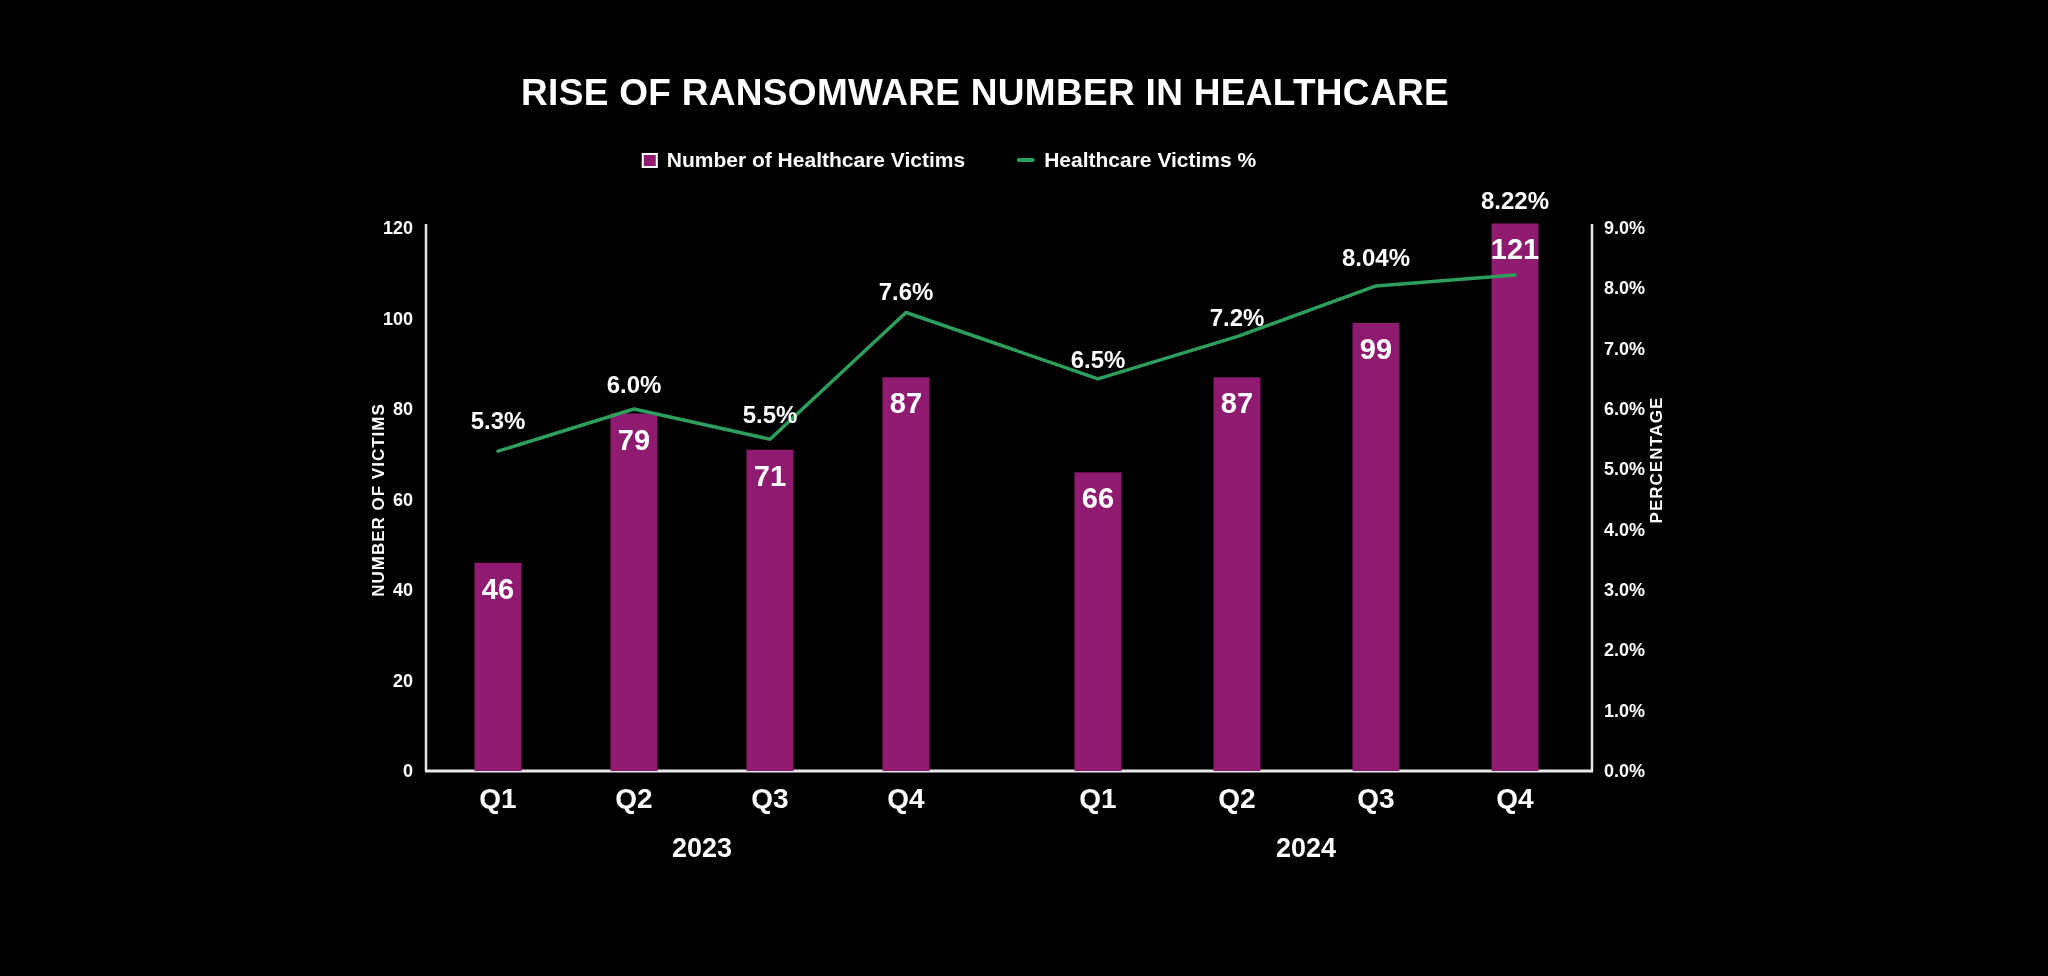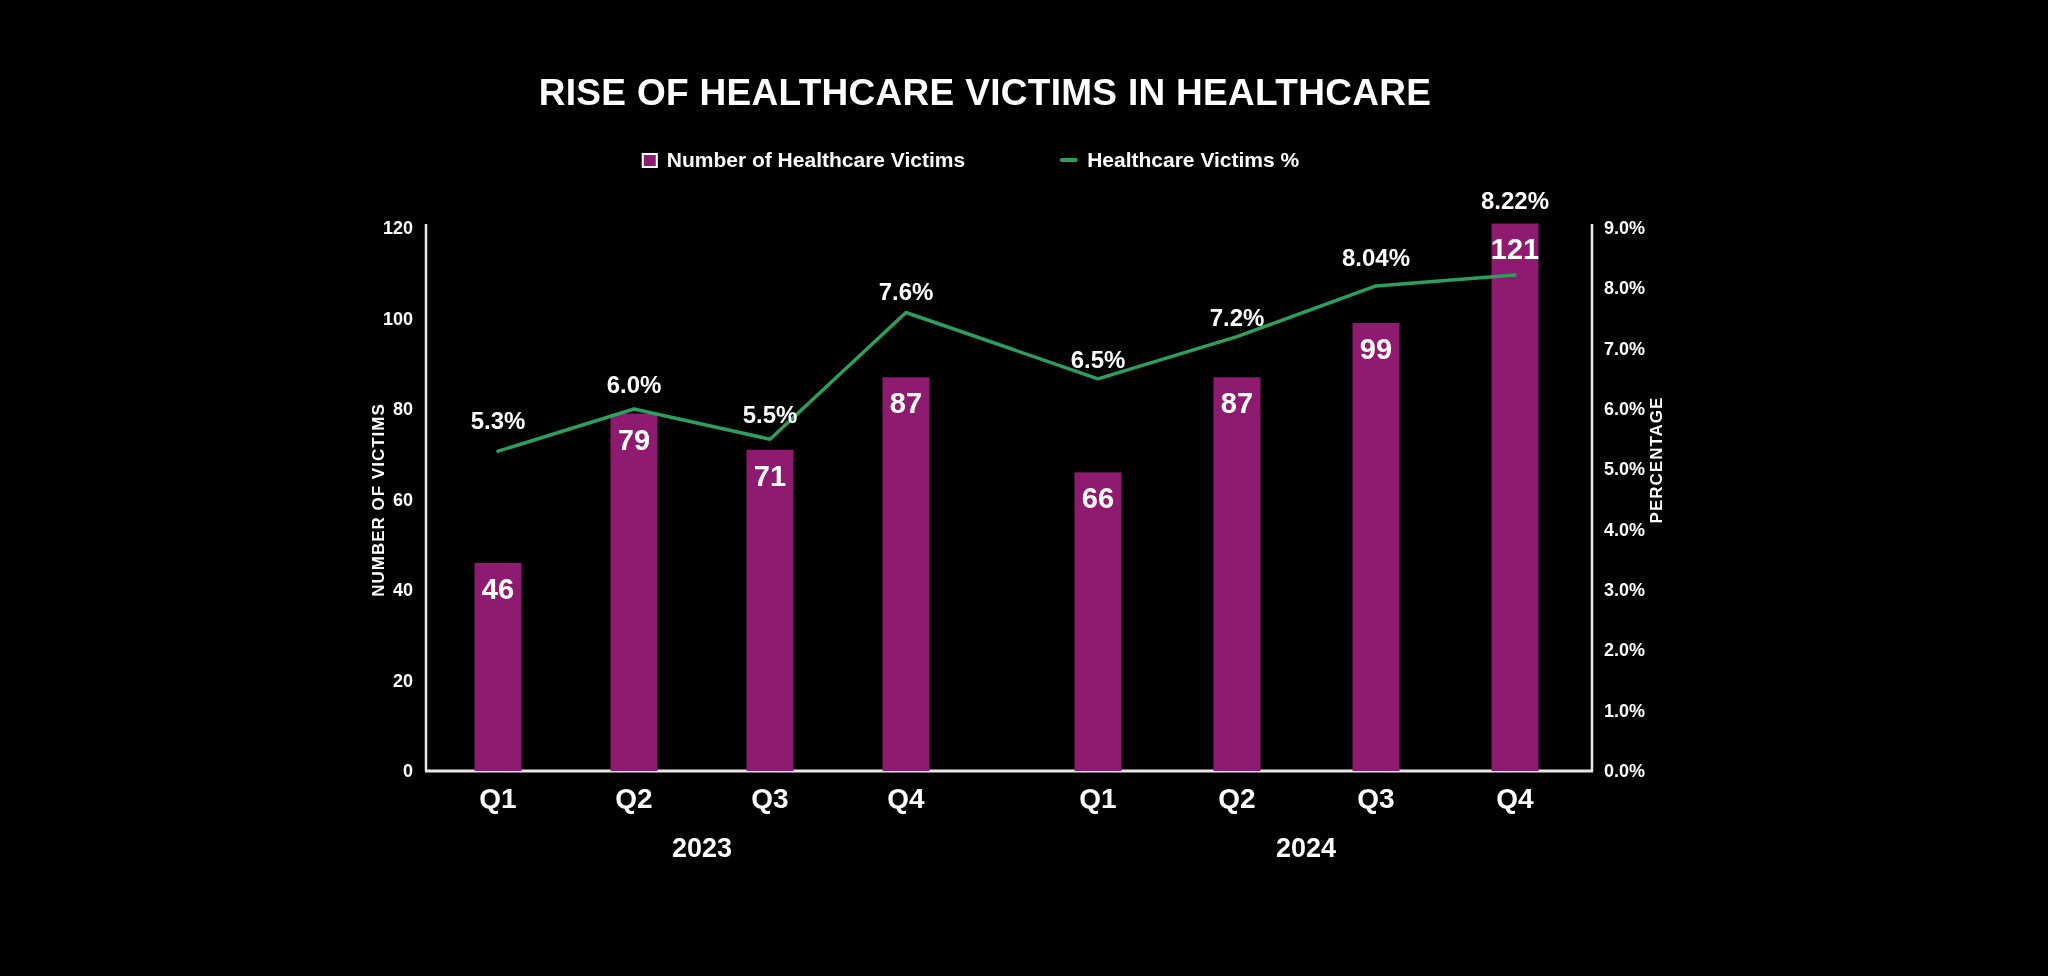--- a/index.html
+++ b/index.html
@@ -41,21 +41,20 @@
     gap: 52px;
     color: #ffffff;
     font-size: 21px;
     font-weight: 700;
     white-space: nowrap;
   }
   .legend-item {
     display: flex;
     align-items: center;
     gap: 9px;
-    margin-left: 43px;
   }
   .swatch-bar {
     display: inline-block;
     width: 16px;
     height: 15px;
     border: 2px solid #ffffff;
     box-sizing: border-box;
   }
   .swatch-line {
     display: inline-block;
@@ -66,21 +65,21 @@
   #plot {
     position: absolute;
     top: 0;
     left: 0;
   }
 </style>
 </head>
 <body>
 
 <div class="canvas">
-  <h1 class="chart-title">RISE OF HEALTHCARE VICTIMS IN HEALTHCARE</h1>
+  <h1 class="chart-title">RISE OF RANSOMWARE NUMBER IN HEALTHCARE</h1>
 
   <div class="legend">
     <div class="legend-item">
       <span class="swatch-bar" style="background: rgb(142, 27, 112);"></span>
       <span>Number of Healthcare Victims</span>
     </div>
     <div class="legend-item">
       <span class="swatch-line" style="background: rgb(45, 158, 93);"></span>
       <span>Healthcare Victims %</span>
     </div>

